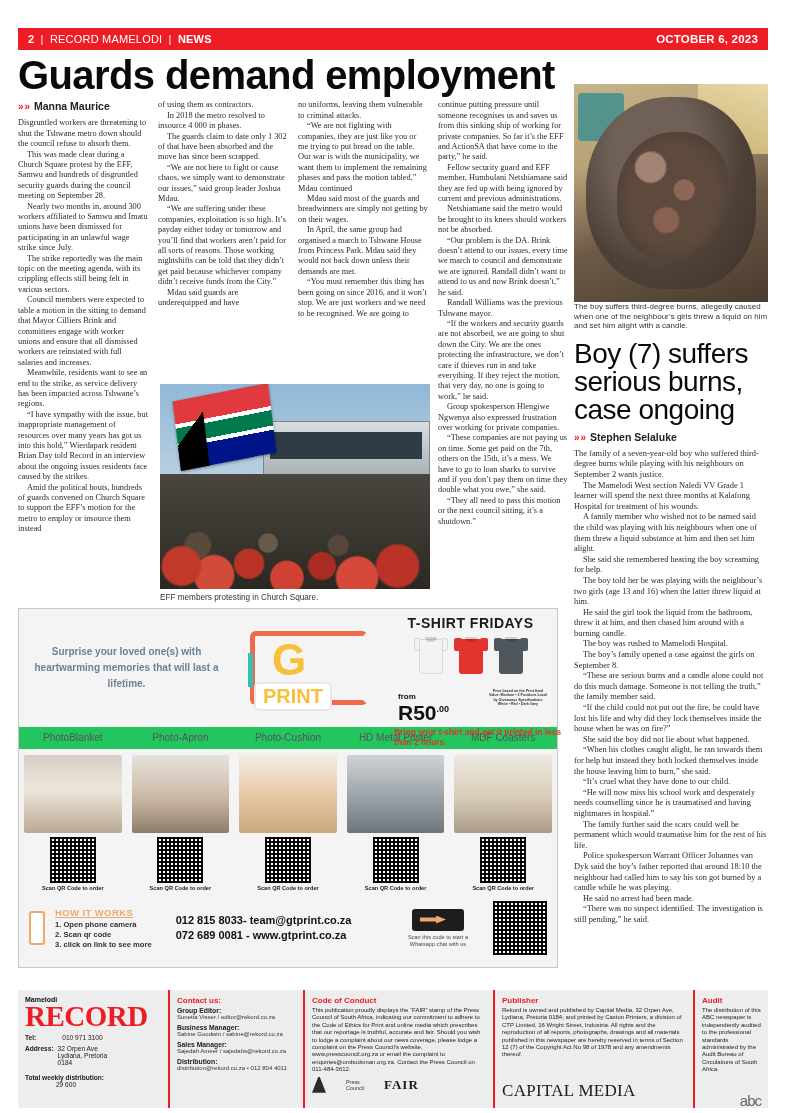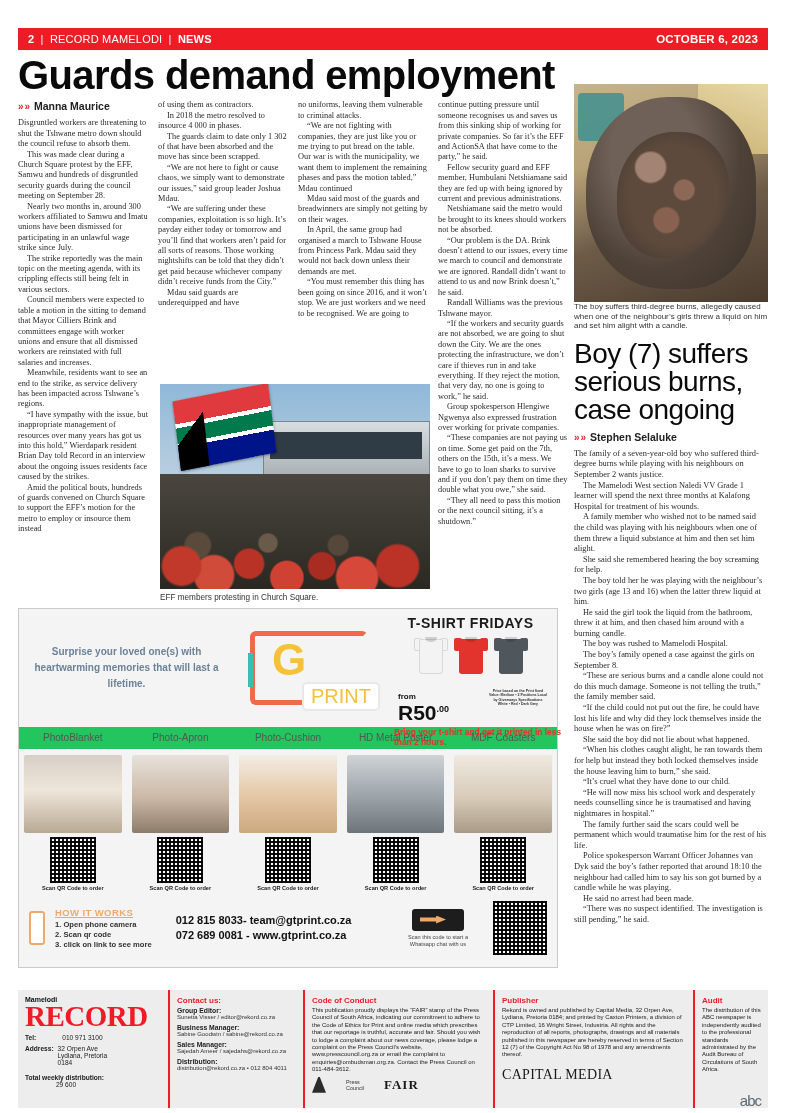--- a/index.html
+++ b/index.html
@@ -132,21 +132,21 @@
   .ad-logo { width:150px; display:flex; align-items:center; justify-content:center; }
   .gt-badge { position:relative; width:118px; height:74px; }
   .gt-frame { position:absolute; inset:0; border:5px solid #f0694a;
      border-radius:6px; border-right-color:transparent; }
   .gt-frame2 { position:absolute; left:-2px; top:22px; width:24px; height:34px;
      border-left:5px solid #36c0b0; }
   .gt-g { position:absolute; left:22px; top:4px; font-size:44px; font-weight:800;
      color:#f6c03a; letter-spacing:-1px; }
   .gt-print { position:absolute; left:4px; bottom:-6px; background:#fff;
      border:2px solid #e8e8e8; border-radius:5px; padding:1px 7px;
-     font-size:20px; font-weight:400; color:#f6c03a; letter-spacing:0px;margin-left:48px; }
+     font-size:20px; font-weight:700; color:#f6c03a; letter-spacing:0px; }
   .ad-tshirt { flex:1; position:relative; padding:6px 4px 0 4px; }
   .ts-title { text-align:center; font-family:"Liberation Sans Narrow","Liberation Sans",sans-serif;
      font-weight:800; font-size:14px; letter-spacing:.5px; color:#1b1b1b; }
   .ts-row { display:flex; gap:6px; justify-content:center; margin-top:3px; }
   .shirt { width:34px; height:40px; position:relative; }
   .shirt .torso { position:absolute; left:5px; top:5px; right:5px; bottom:0;
      border-radius:2px 2px 3px 3px; }
   .shirt .sl { position:absolute; top:4px; width:8px; height:13px; border-radius:2px; }
   .shirt .sl.l { left:0; } .shirt .sl.r { right:0; }
   .shirt .nk { position:absolute; left:11px; top:3px; width:12px; height:5px;
@@ -227,22 +227,22 @@
   .fhead { color:#ee1c25; font-weight:800; font-size:8px; margin-bottom:2px; }
   .fsub { font-weight:800; font-size:6.8px; margin-top:4px; }
   .fmail { font-size:6px; color:#333; }
   .fbody { font-size:6px; line-height:7.4px; color:#222; }
   .fair { display:flex; align-items:center; gap:20px; margin-top:3px; }
   .fair .mark { width:14px; height:16px; background:#2b2b2b;
      clip-path:polygon(0 100%,45% 0,55% 0,100% 100%); }
   .fair .lbl { font-size:5.4px; line-height:6px; color:#333; }
   .fair .big { font-family:"Liberation Serif",serif; font-weight:700; font-size:13px;
      letter-spacing:1px; color:#1b1b1b; }
-  .capmedia { font-family:"Liberation Serif",serif; font-weight:400; font-size:14px;
-     letter-spacing:.3px; color:#1b1b1b; margin-top:8px; }
+  .capmedia { font-family:"Liberation Serif",serif; font-weight:400; font-size:17px;
+     letter-spacing:.3px; color:#1b1b1b; margin-top:22px; }
   .abc { margin-top:18px; font-family:"Liberation Sans Narrow","Liberation Sans",sans-serif;
      font-size:15px; color:#5d6a72; letter-spacing:-1px; text-align:right; }
 </style>
 </head>
 <body>
 
 <div class="page">
 
   <div class="topbar">
     <div class="left">

